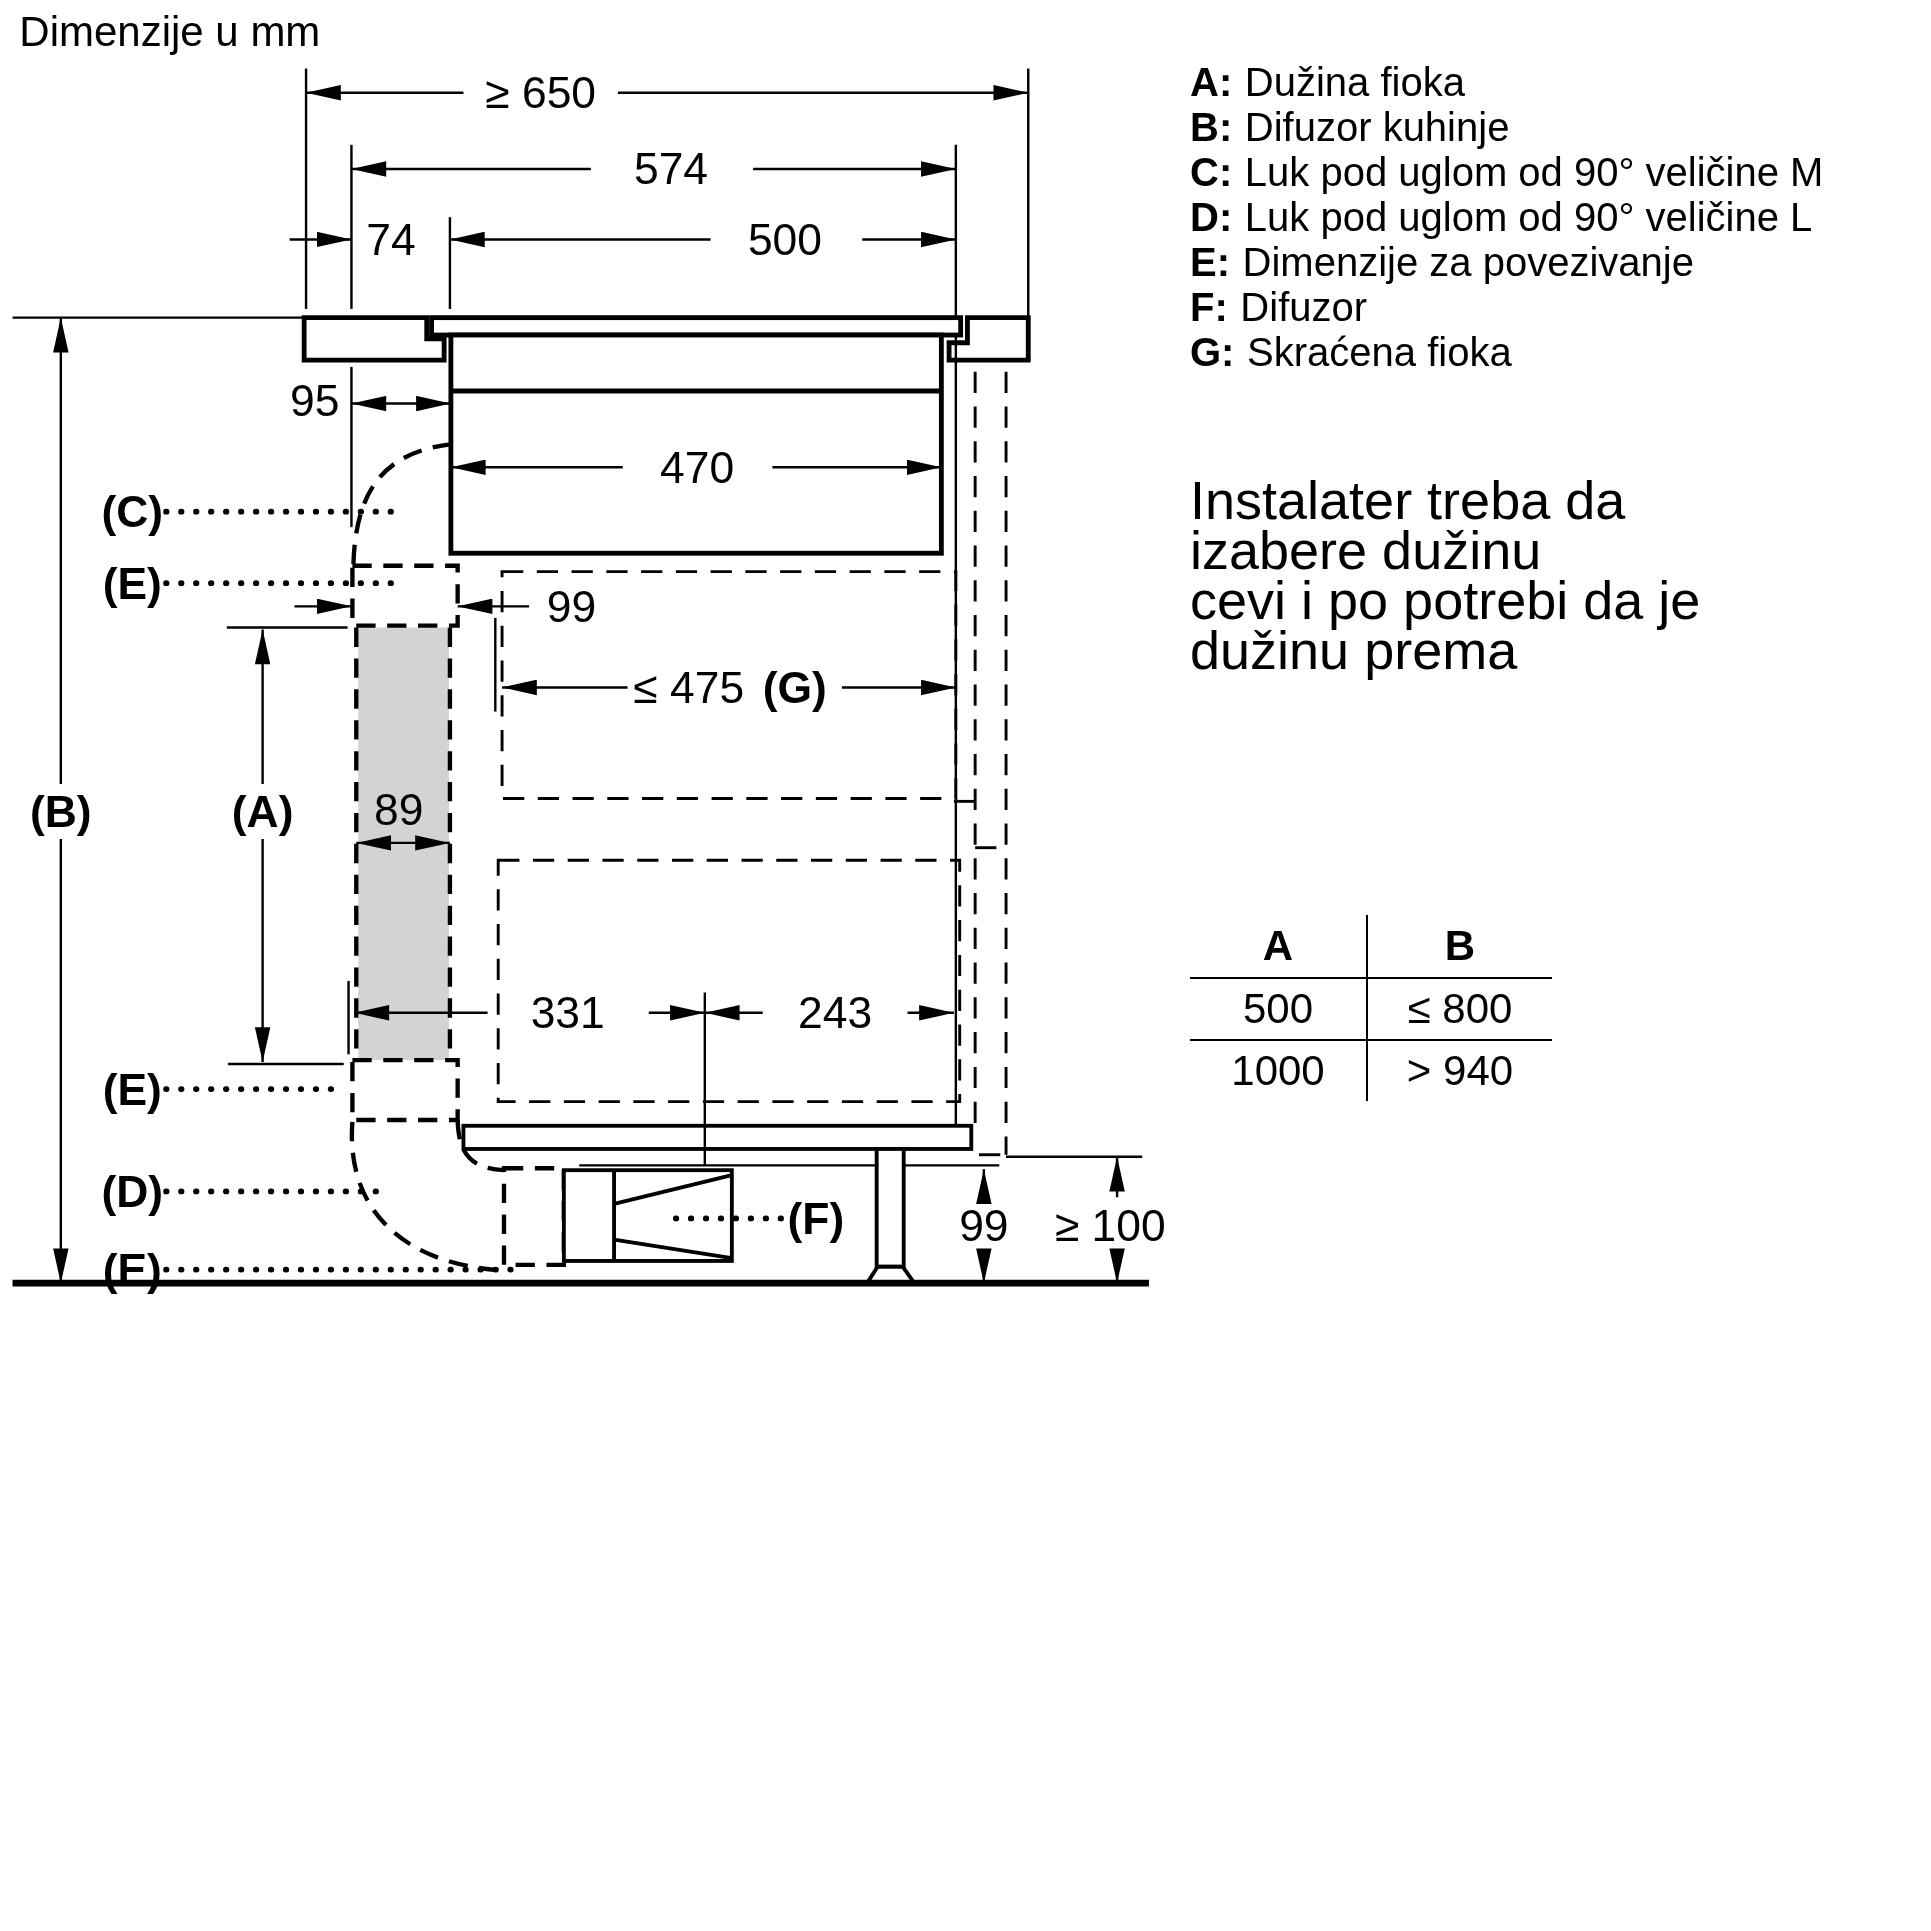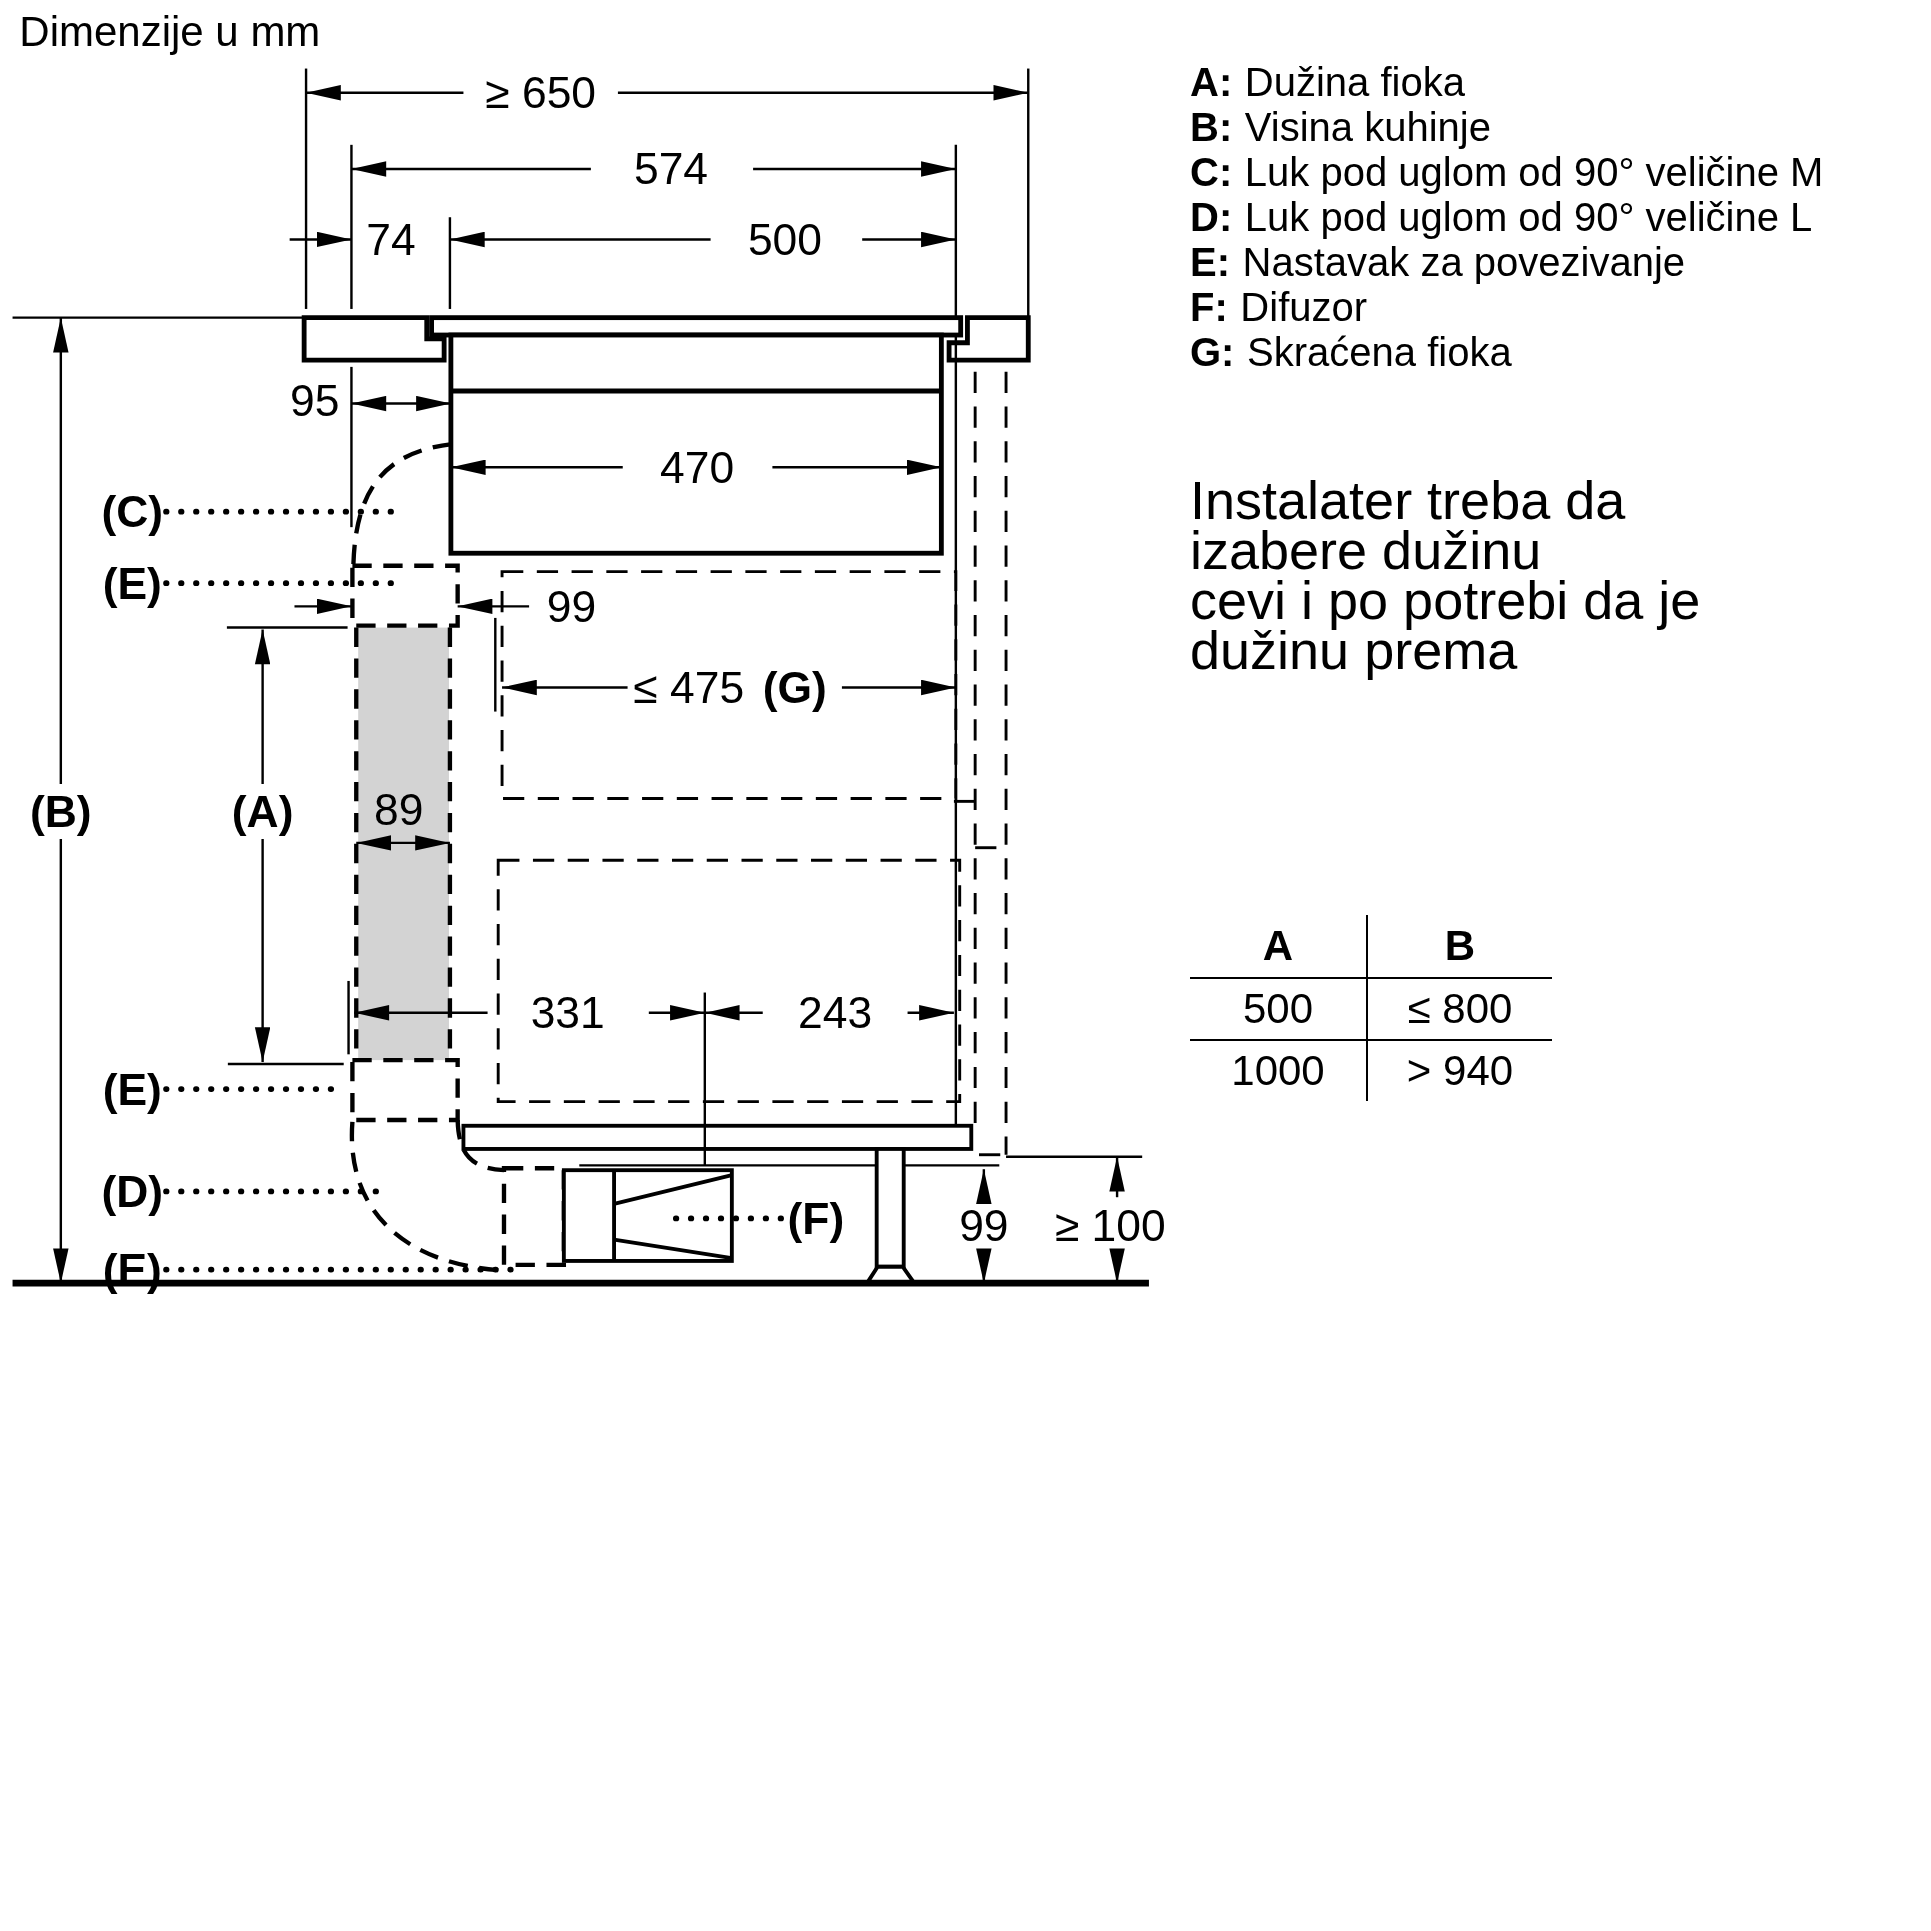--- a/index.html
+++ b/index.html
@@ -271,33 +271,33 @@
     </g>
   </svg>
 
   <div class="legend">
     <div class="legend-row">
       <span class="legend-key">A:</span>
       <span>Dužina fioka</span>
     </div>
     <div class="legend-row">
       <span class="legend-key">B:</span>
-      <span>Visina kuhinje</span>
+      <span>Difuzor kuhinje</span>
     </div>
     <div class="legend-row">
       <span class="legend-key">C:</span>
       <span>Luk pod uglom od 90° veličine M</span>
     </div>
     <div class="legend-row">
       <span class="legend-key">D:</span>
       <span>Luk pod uglom od 90° veličine L</span>
     </div>
     <div class="legend-row">
       <span class="legend-key">E:</span>
-      <span>Nastavak za povezivanje</span>
+      <span>Dimenzije za povezivanje</span>
     </div>
     <div class="legend-row">
       <span class="legend-key">F:</span>
       <span>Difuzor</span>
     </div>
     <div class="legend-row">
       <span class="legend-key">G:</span>
       <span>Skraćena fioka</span>
     </div>
   </div>

